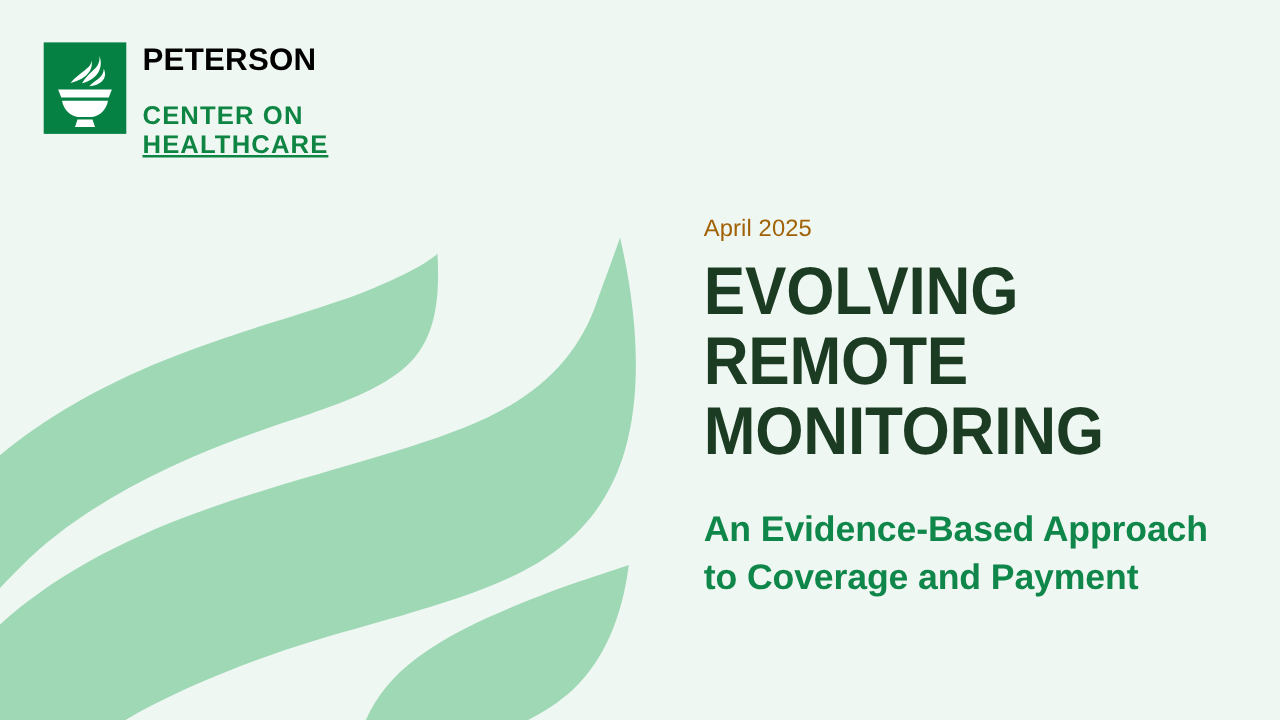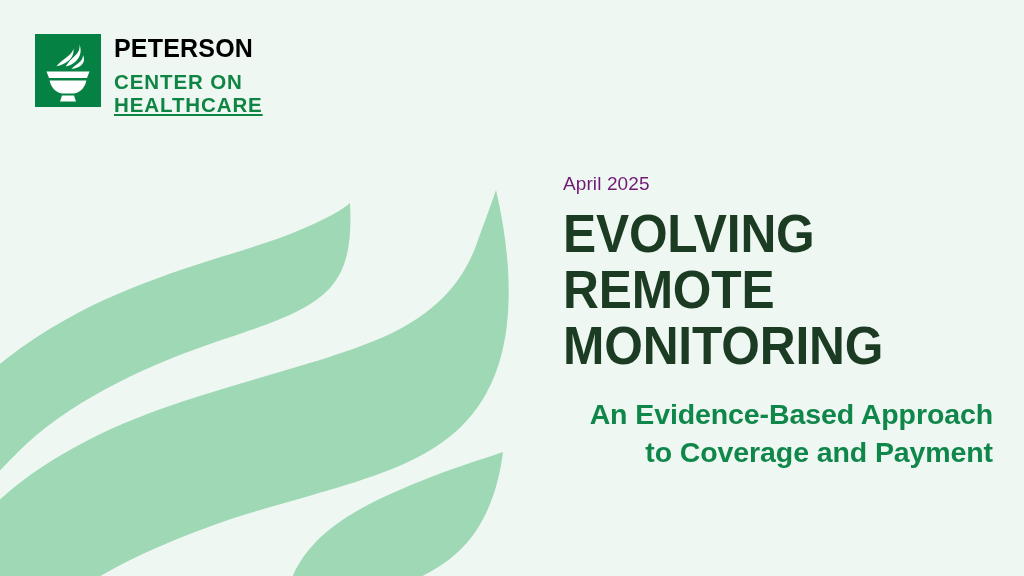--- a/index.html
+++ b/index.html
@@ -62,57 +62,56 @@
     font-size: 25px;
     color: #000000;
     letter-spacing: 0.2px;
   }
   .logo-line-2,
   .logo-line-3 {
     font-size: 20.5px;
     color: #0e8542;
     letter-spacing: 0.9px;
   }
-  .logo-line-2 { margin-top: 9px; }
+  .logo-line-2 { margin-top: 20px; }
   .logo-line-3 { margin-top: 2px; text-decoration: underline; }
 
   
   .text-block {
     position: absolute;
     left: 563px;
     top: 173px;
     width: 430px;
   }
   .doc-date {
     font-size: 19px;
-    color: #701a75;
+    color: #a16207;
     line-height: 1.2;
     margin: 0 0 9px 0;
     letter-spacing: 0.1px;
   }
   .doc-title {
     margin: 0;
     color: #1b3b22;
     font-size: 54px;
     font-weight: bold;
     line-height: 1.04;
     letter-spacing: -0.2px;
     transform: scaleX(0.92);
     transform-origin: left top;
     white-space: pre-line;
   }
   .doc-subtitle {
-    margin: 22px 0 0 0;
+    margin: 32px 0 0 0;
     color: #10874a;
     font-size: 28.5px;
     font-weight: bold;
     line-height: 1.34;
     letter-spacing: -0.1px;
     white-space: pre-line;
-    text-align: right;
   }
 </style>
 </head>
 <body>
 
 <div class="slide">
 
   <svg class="flame-art" viewBox="0 0 1024 576" xmlns="http://www.w3.org/2000/svg" aria-hidden="true">
 
     <path fill="#9ed8b5" d="M350 203 C 352 240, 348 268, 330 288 C 306 314, 262 326, 210 344

